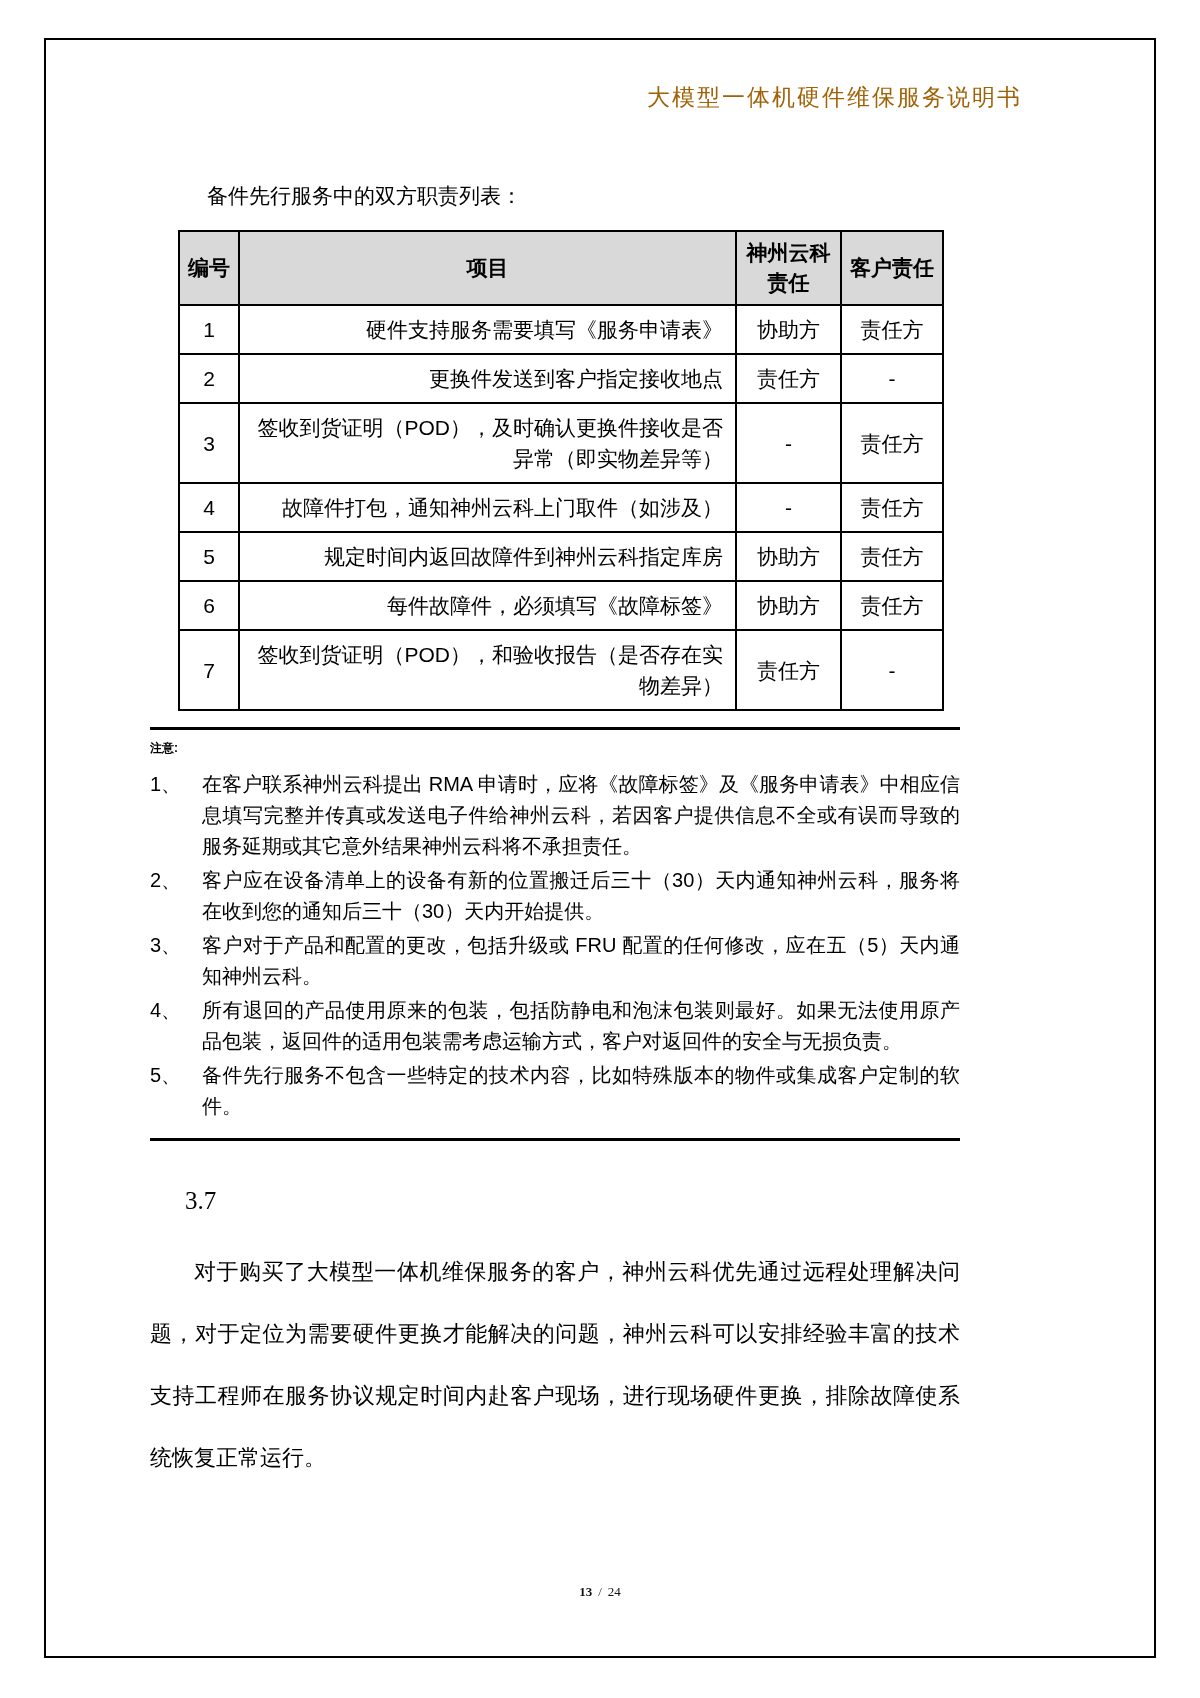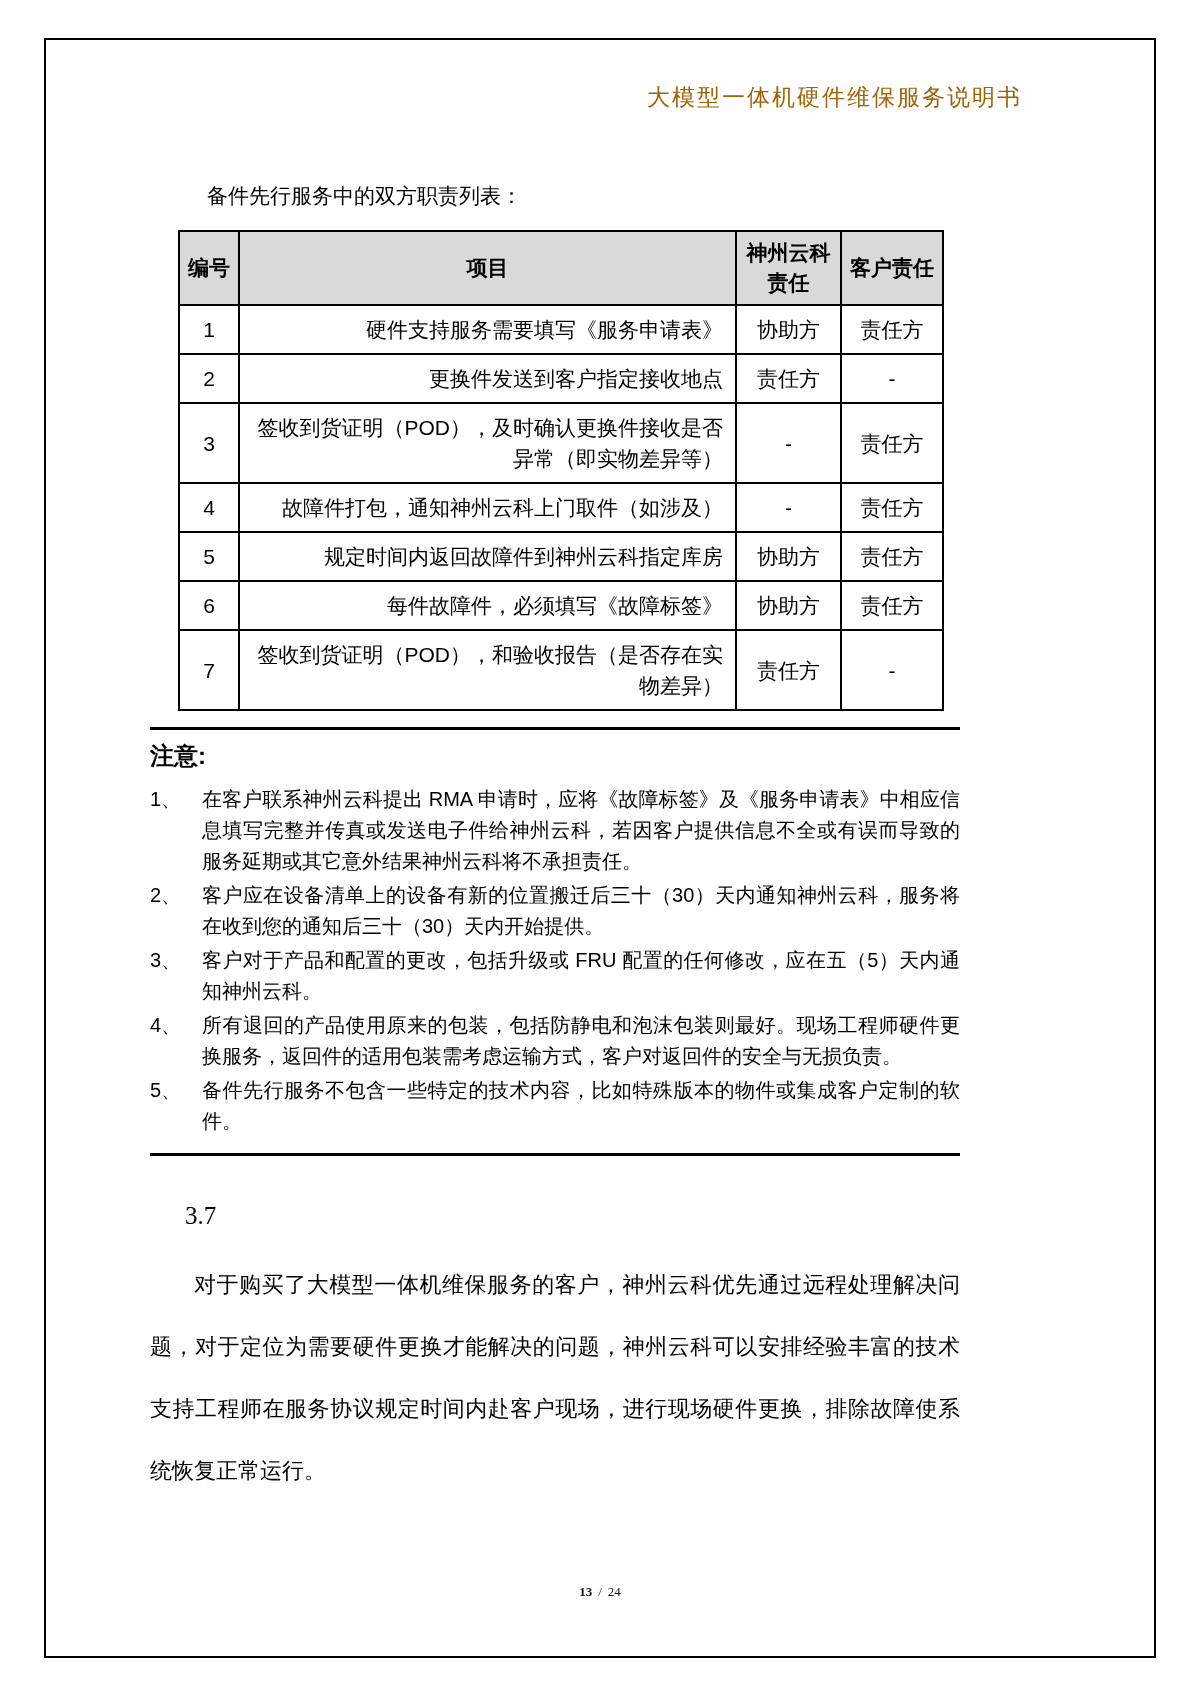--- a/index.html
+++ b/index.html
@@ -17,29 +17,29 @@
   table.resp th,table.resp td{border:2px solid #000;}
   table.resp th{background:#d9d9d9;font-weight:bold;padding:6px 2px;
        line-height:30px;text-align:center;}
   .th-wrap{white-space:pre-line;}
   td.c-no,td.c-vendor,td.c-cust{text-align:center;padding:8px 2px;line-height:29px;}
   td.c-item{text-align:right;padding:8px 12px;line-height:31px;}
   .col-no{width:60px;}.col-item{width:497px;}.col-vendor{width:105px;}.col-cust{width:102px;}
   .rule{height:3px;background:#000;width:100%;}
   .rule-1{margin:16px 0 10px 0;}
   .rule-2{margin:16px 0 0 0;}
-  .notes-label{font-size:24px;font-weight:bold;margin:4px 0 12px 0;}
+  .notes-label{font-size:12px;font-weight:bold;margin:4px 0 12px 0;}
   .note-item{display:flex;font-size:20px;line-height:31px;margin-bottom:3px;}
   .note-marker{flex:0 0 52px;}
   .note-text{flex:1;text-align:justify;}
   .section-heading{margin:46px 0 0 35px;display:flex;align-items:baseline;gap:12px;}
   .section-number{font-family:"Liberation Serif",serif;font-size:25px;}
   .section-title{font-size:25px;font-weight:bold;letter-spacing:1px;}
   .para{font-size:22px;line-height:62px;text-align:justify;text-indent:2em;margin:0;}
-  .para-1{margin-top:26px;font-family:Liberation Mono, monospace;}
+  .para-1{margin-top:26px;}
   .para-2{margin-top:12px;}
   .doc-footer{position:absolute;bottom:98px;left:0;width:100%;text-align:center;
        font-family:"Liberation Serif",serif;font-size:13px;color:#111;}
   .doc-footer .pg{font-weight:bold;}
   .doc-footer .sep{margin:0 6px;color:#333;}
 </style>
 </head>
 <body>
 
 <div class="page-border"></div>
@@ -123,21 +123,21 @@
   <div class="note-item">
     <span class="note-marker">2、</span>
     <span class="note-text">客户应在设备清单上的设备有新的位置搬迁后三十（30）天内通知神州云科，服务将在收到您的通知后三十（30）天内开始提供。</span>
   </div>
   <div class="note-item">
     <span class="note-marker">3、</span>
     <span class="note-text">客户对于产品和配置的更改，包括升级或 FRU 配置的任何修改，应在五（5）天内通知神州云科。</span>
   </div>
   <div class="note-item">
     <span class="note-marker">4、</span>
-    <span class="note-text">所有退回的产品使用原来的包装，包括防静电和泡沫包装则最好。现场工程师硬件更换服务，返回件的适用包装需考虑运输方式，客户对返回件的安全与无损负责。</span>
+    <span class="note-text">所有退回的产品使用原来的包装，包括防静电和泡沫包装则最好。如果无法使用原产品包装，返回件的适用包装需考虑运输方式，客户对返回件的安全与无损负责。</span>
   </div>
   <div class="note-item">
     <span class="note-marker">5、</span>
     <span class="note-text">备件先行服务不包含一些特定的技术内容，比如特殊版本的物件或集成客户定制的软件。</span>
   </div>
 
   <div class="rule rule-2"></div>
 
   <div class="section-heading">
     <span class="section-number">3.7</span>

